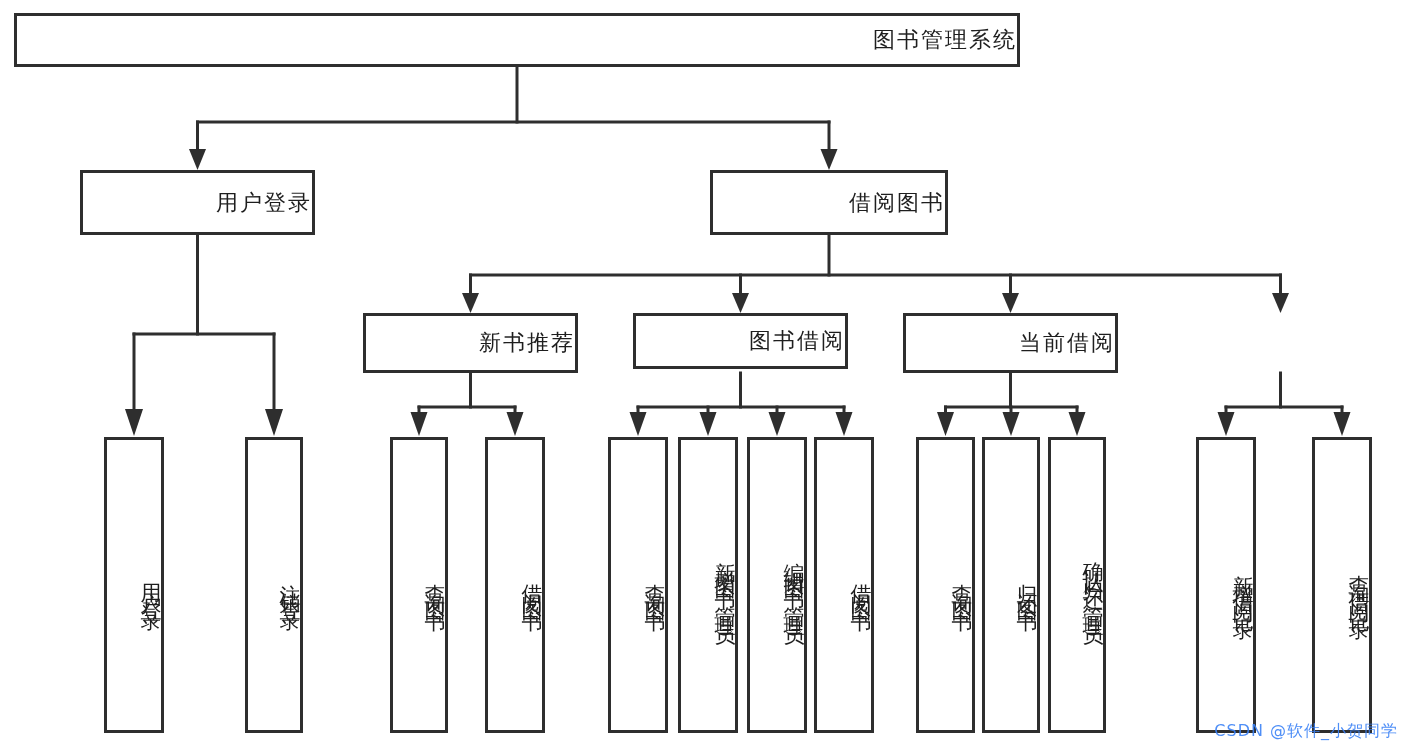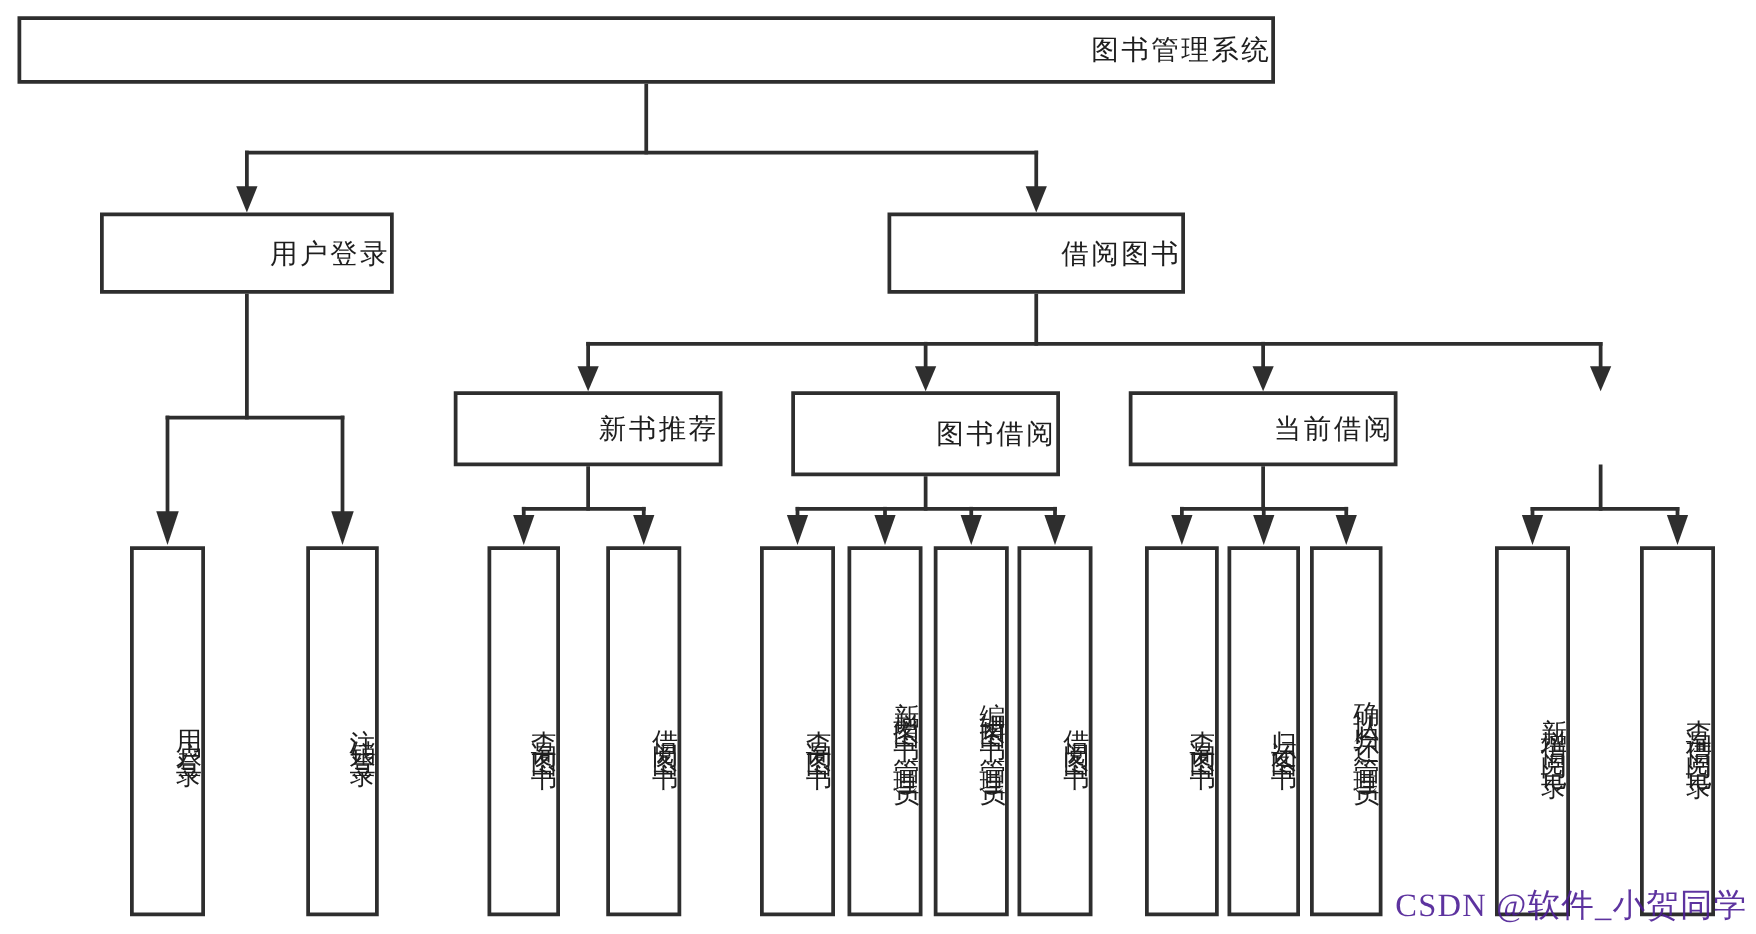--- a/index.html
+++ b/index.html
@@ -15,21 +15,21 @@
     box-sizing:border-box;display:flex;align-items:center;justify-content:flex-end;
     color:#1e1e1e;
   }
   .hbox{font-size:22px;letter-spacing:2px;white-space:nowrap;}
   .vbox .vtext{
     writing-mode:vertical-rl;text-orientation:mixed;
     font-size:21px;letter-spacing:9px;line-height:1;
   }
   .watermark{
     position:absolute;right:7px;bottom:5px;z-index:5;
-    font-size:26px;letter-spacing:1px;color:#4c1d95;opacity:.9;white-space:nowrap;font-family:Liberation Serif, serif;
+    font-size:16px;letter-spacing:1px;color:#3b82f6;opacity:.9;white-space:nowrap;
   }
 </style>
 </head>
 <body>
 
 <div class="canvas">
 
   <svg class="connectors" width="1405" height="747">
 
     <g>
@@ -113,21 +113,21 @@
   <div class="box hbox" style="left:80px;top:170px;width:235px;height:65px">
     <span>用户登录</span>
   </div>
   <div class="box hbox" style="left:710px;top:170px;width:238px;height:65px">
     <span>借阅图书</span>
   </div>
 
   <div class="box hbox" style="left:363px;top:313px;width:215px;height:60px">
     <span>新书推荐</span>
   </div>
-  <div class="box hbox" style="left:633px;top:313px;width:215px;height:68px">
+  <div class="box hbox" style="left:633px;top:313px;width:215px;height:56px">
     <span>图书借阅</span>
   </div>
   <div class="box hbox" style="left:903px;top:313px;width:215px;height:60px">
     <span>当前借阅</span>
   </div>
 
   <div class="box vbox" style="left:104px;top:437px;width:60px;height:296px">
     <span class="vtext">用户登录</span>
   </div>
   <div class="box vbox" style="left:245px;top:437px;width:58px;height:296px">

